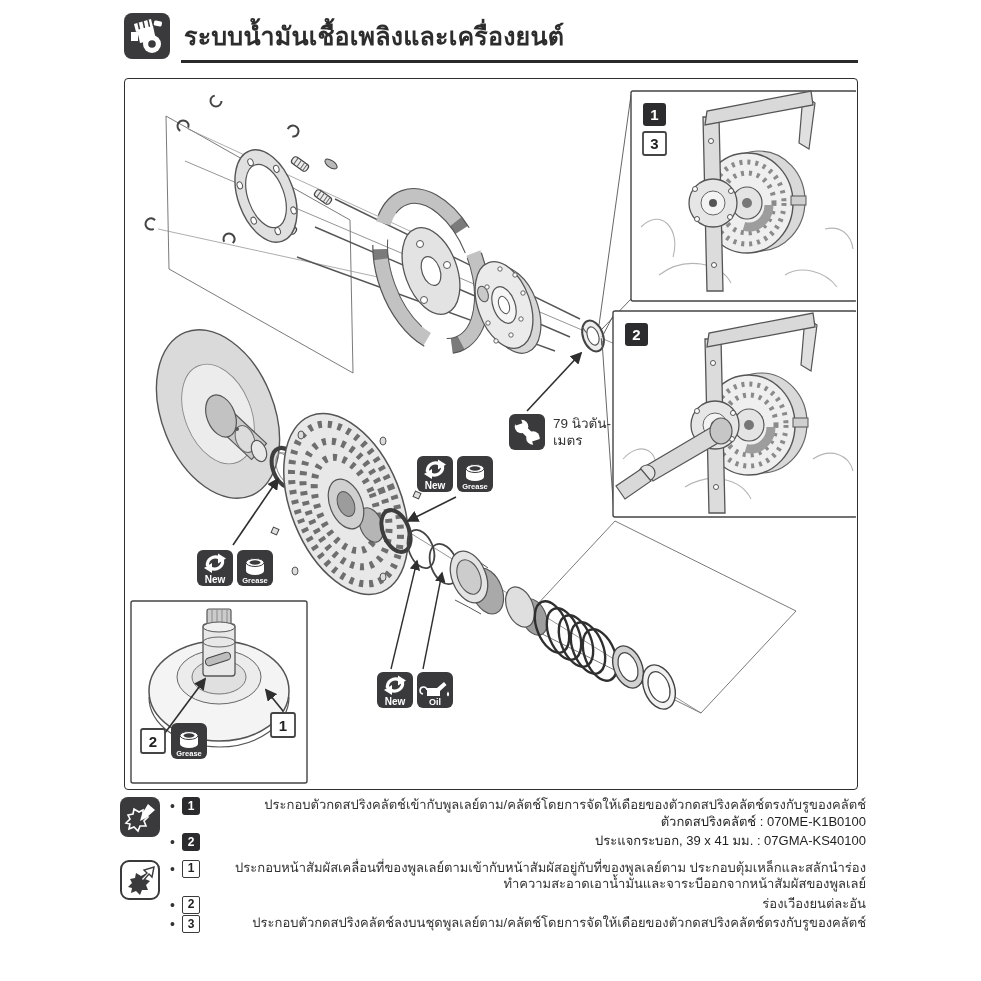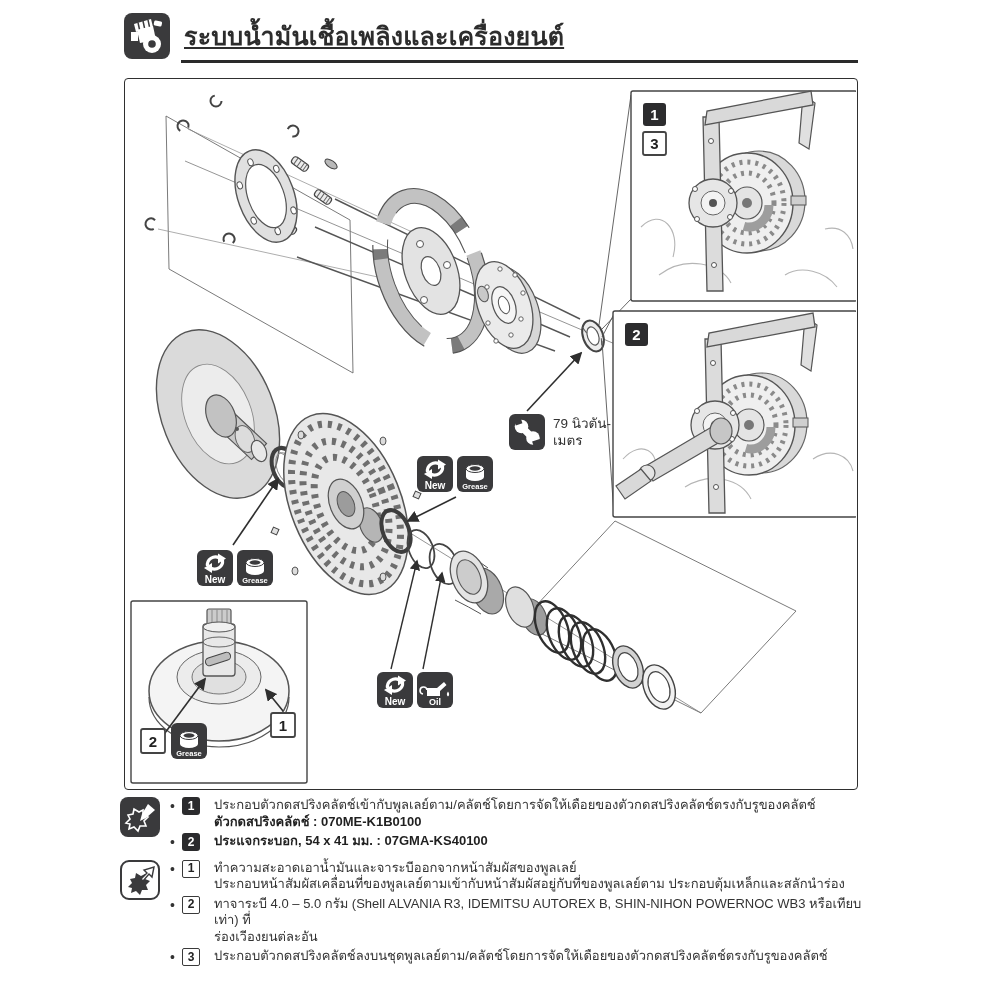--- a/index.html
+++ b/index.html
@@ -1,39 +1,39 @@
 <!DOCTYPE html>
 <html><head>
 <meta charset="utf-8">
 <style>
   html,body{margin:0;padding:0;}
   body{width:981px;height:981px;background:#ffffff;position:relative;overflow:hidden;
        font-family:"Liberation Sans", sans-serif;color:#2e2e2e;}
   
   .hdr-icon{position:absolute;left:124px;top:13px;width:46px;height:46px;}
-  .hdr-title{position:absolute;left:184px;top:16px;font-size:25px;font-weight:bold;color:#2d2d2d;letter-spacing:0.2px;text-decoration:underline;}
+  .hdr-title{position:absolute;left:184px;top:16px;font-size:25px;font-weight:bold;color:#2d2d2d;letter-spacing:0.2px;}
   .hdr-rule{position:absolute;left:181px;top:60px;width:677px;height:3px;background:#2a2a2a;}
   
   .fig{position:absolute;left:124px;top:78px;width:734px;height:712px;border:1.6px solid #2f2f2f;
        border-radius:4px;box-sizing:border-box;background:#fff;}
   .fig svg{display:block;}
   
   .notes{position:absolute;left:120px;top:797px;width:746px;}
   .note-block{display:flex;margin-bottom:7px;}
   .note-icon{width:40px;height:40px;flex:0 0 40px;margin-right:8px;}
   .note-content{flex:1;font-size:13px;line-height:16.5px;color:#333;}
   .note-item{position:relative;padding-left:46px;margin-bottom:3px;}
   .note-item .bullet{position:absolute;left:2px;top:1px;font-size:14px;color:#333;}
   .note-item .bullet::before{content:"\2022";}
   .mk{position:absolute;left:14px;top:0px;width:18px;height:18px;display:flex;align-items:center;
       justify-content:center;font-weight:bold;font-size:12px;box-sizing:border-box;}
   .mk.filled{background:#2b2b2d;color:#fff;border-radius:3px;}
   .mk.boxed{background:#fff;color:#222;border:1.6px solid #3a3a3a;border-radius:2px;}
-  .nl{min-height:16.5px;}
-  .spec{font-weight:bold;color:#1f1f1f;}
+  .nl{min-height:16.5px;text-align:right;}
+  .spec{font-weight:normal;color:#1f1f1f;}
   svg text{font-family:"Liberation Sans", sans-serif;}
 </style>
 </head>
 <body>
 
 <div class="hdr-icon">
   <svg width="46" height="46" viewBox="0 0 46 46">
     <rect width="46" height="46" rx="8" fill="#3a3a3c"></rect>
     <polygon points="10,11 27,6 29,14 12,19" fill="#fff"></polygon>
     <line x1="14" y1="9.5" x2="15.5" y2="16.5" stroke="#3a3a3c" stroke-width="1.5"></line>
@@ -358,44 +358,43 @@
     <div class="note-content">
       <div class="note-item">
         <span class="bullet"></span>
         <span class="mk filled">1</span>
         <div class="nl">ประกอบตัวกดสปริงคลัตช์เข้ากับพูลเลย์ตาม/คลัตช์โดยการจัดให้เดือยของตัวกดสปริงคลัตช์ตรงกับรูของคลัตช์</div>
         <div class="nl spec">ตัวกดสปริงคลัตช์ : 070ME-K1B0100</div>
       </div>
       <div class="note-item">
         <span class="bullet"></span>
         <span class="mk filled">2</span>
-        <div class="nl spec">ประแจกระบอก, 54 x 41 มม. : 07GMA-KS40100</div>
+        <div class="nl spec">ประแจกระบอก, 39 x 41 มม. : 07GMA-KS40100</div>
       </div>
     </div>
   </div>
 
   <div class="note-block">
     <div class="note-icon">
       <svg width="40" height="40" viewBox="0 0 40 40">
         <rect x="1" y="1" width="38" height="38" rx="8" fill="#fff" stroke="#3a3a3c" stroke-width="2"></rect>
         <polygon points="8,27 12,23 10,19 15,18 16,13 21,16 25,14 25,19 30,21 26,25 28,30 22,30 20,35 16,31 11,33 12,28" fill="#3a3a3c"></polygon>
         <polygon points="21,19 27,13 24,10 34,7 32,17 29,14 23,21" fill="#fff" stroke="#3a3a3c" stroke-width="1.4"></polygon>
       </svg>
     </div>
     <div class="note-content">
       <div class="note-item">
         <span class="bullet"></span>
         <span class="mk boxed">1</span>
+        <div class="nl">ประกอบหน้าสัมผัสเคลื่อนที่ของพูลเลย์ตามเข้ากับหน้าสัมผัสอยู่กับที่ของพูลเลย์ตาม ประกอบตุ้มเหล็กและสลักนำร่อง</div>
         <div class="nl">ทำความสะอาดเอาน้ำมันและจาระบีออกจากหน้าสัมผัสของพูลเลย์</div>
-        <div class="nl">ประกอบหน้าสัมผัสเคลื่อนที่ของพูลเลย์ตามเข้ากับหน้าสัมผัสอยู่กับที่ของพูลเลย์ตาม ประกอบตุ้มเหล็กและสลักนำร่อง</div>
       </div>
       <div class="note-item">
         <span class="bullet"></span>
         <span class="mk boxed">2</span>
-        <div class="nl">ทาจาระบี 4.0 – 5.0 กรัม (Shell ALVANIA R3, IDEMITSU AUTOREX B, SHIN-NIHON POWERNOC WB3 หรือเทียบเท่า) ที่</div>
         <div class="nl">ร่องเวีองยนต่ละอัน</div>
       </div>
       <div class="note-item">
         <span class="bullet"></span>
         <span class="mk boxed">3</span>
         <div class="nl">ประกอบตัวกดสปริงคลัตช์ลงบนชุดพูลเลย์ตาม/คลัตช์โดยการจัดให้เดือยของตัวกดสปริงคลัตช์ตรงกับรูของคลัตช์</div>
 
       </div>
     </div>
   </div>

